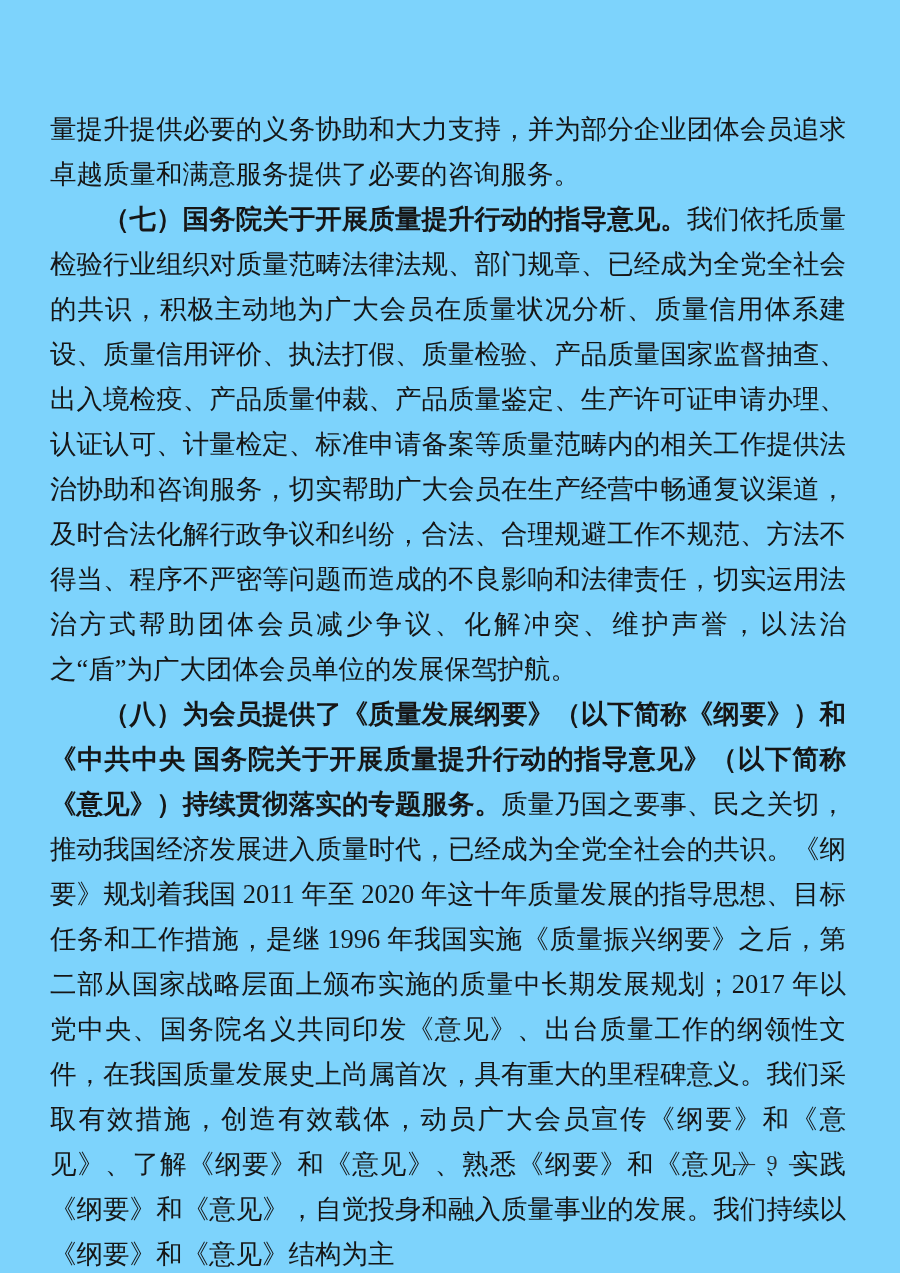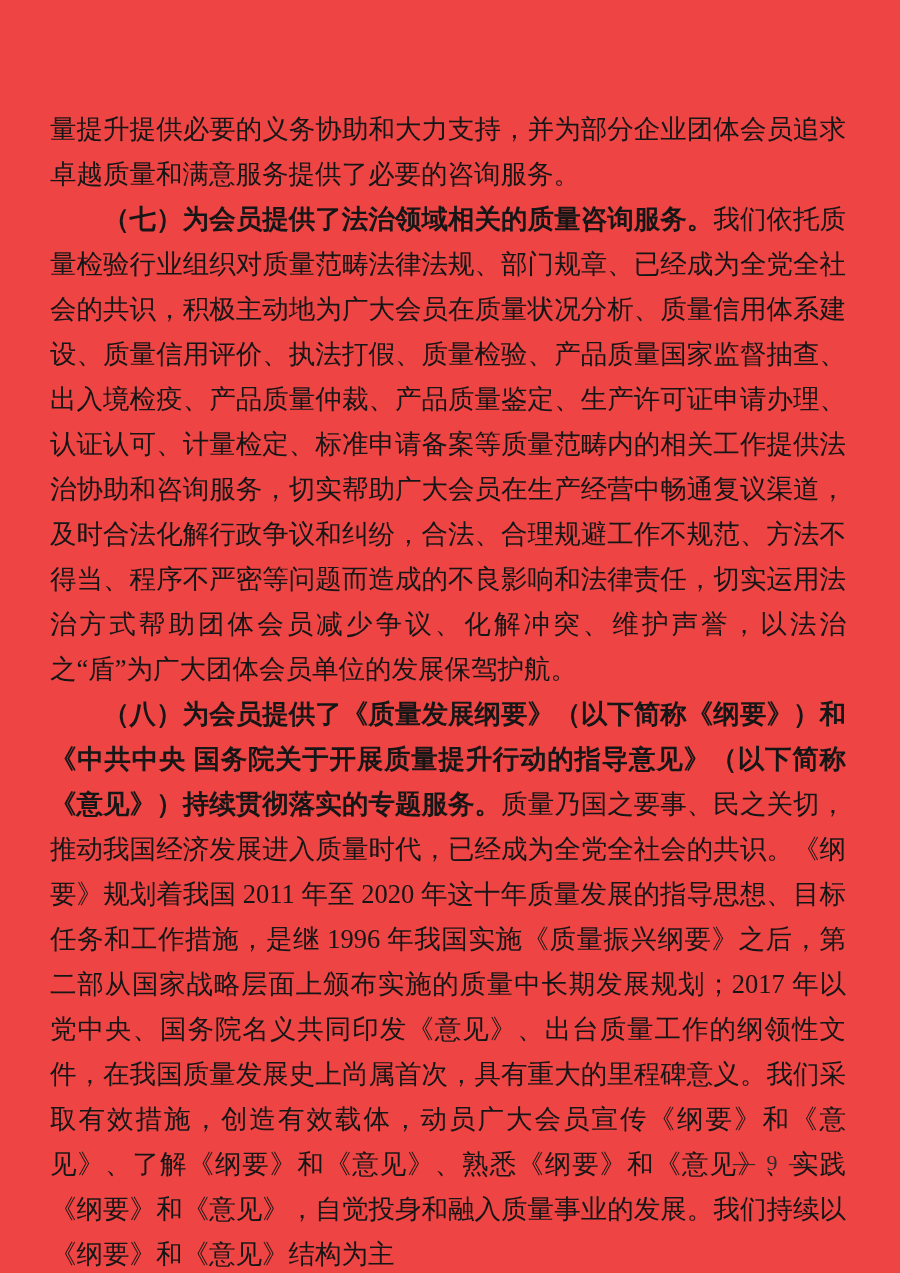--- a/index.html
+++ b/index.html
@@ -5,21 +5,21 @@
   html, body {
     margin: 0;
     padding: 0;
     background: #e8e8e8;
   }
   .page {
     position: relative;
     width: 900px;
     height: 1273px;
     margin: 0 auto;
-    background: #ef4444;
+    background: #7dd3fc;
     overflow: hidden;
     font-family: "Liberation Serif", "DejaVu Serif", serif;
     color: #161616;
   }
   .content {
     position: absolute;
     left: 50px;
     top: 107px;
     width: 796px;
   }
@@ -49,20 +49,20 @@
   }
 </style>
 </head>
 <body>
 
 <div class="page">
   <div class="content">
 
     <p class="para"><span class="lead"></span><span>量提升提供必要的义务协助和大力支持，并为部分企业团体会员追求卓越质量和满意服务提供了必要的咨询服务。</span></p>
 
-    <p class="para indent"><span class="lead">（七）为会员提供了法治领域相关的质量咨询服务。</span><span>我们依托质量检验行业组织对质量范畴法律法规、部门规章、已经成为全党全社会的共识，积极主动地为广大会员在质量状况分析、质量信用体系建设、质量信用评价、执法打假、质量检验、产品质量国家监督抽查、出入境检疫、产品质量仲裁、产品质量鉴定、生产许可证申请办理、认证认可、计量检定、标准申请备案等质量范畴内的相关工作提供法治协助和咨询服务，切实帮助广大会员在生产经营中畅通复议渠道，及时合法化解行政争议和纠纷，合法、合理规避工作不规范、方法不得当、程序不严密等问题而造成的不良影响和法律责任，切实运用法治方式帮助团体会员减少争议、化解冲突、维护声誉，以法治之“盾”为广大团体会员单位的发展保驾护航。</span></p>
+    <p class="para indent"><span class="lead">（七）国务院关于开展质量提升行动的指导意见。</span><span>我们依托质量检验行业组织对质量范畴法律法规、部门规章、已经成为全党全社会的共识，积极主动地为广大会员在质量状况分析、质量信用体系建设、质量信用评价、执法打假、质量检验、产品质量国家监督抽查、出入境检疫、产品质量仲裁、产品质量鉴定、生产许可证申请办理、认证认可、计量检定、标准申请备案等质量范畴内的相关工作提供法治协助和咨询服务，切实帮助广大会员在生产经营中畅通复议渠道，及时合法化解行政争议和纠纷，合法、合理规避工作不规范、方法不得当、程序不严密等问题而造成的不良影响和法律责任，切实运用法治方式帮助团体会员减少争议、化解冲突、维护声誉，以法治之“盾”为广大团体会员单位的发展保驾护航。</span></p>
 
     <p class="para indent"><span class="lead">（八）为会员提供了《质量发展纲要》（以下简称《纲要》）和《中共中央 国务院关于开展质量提升行动的指导意见》（以下简称《意见》）持续贯彻落实的专题服务。</span><span>质量乃国之要事、民之关切，推动我国经济发展进入质量时代，已经成为全党全社会的共识。《纲要》规划着我国 2011 年至 2020 年这十年质量发展的指导思想、目标任务和工作措施，是继 1996 年我国实施《质量振兴纲要》之后，第二部从国家战略层面上颁布实施的质量中长期发展规划；2017 年以党中央、国务院名义共同印发《意见》、出台质量工作的纲领性文件，在我国质量发展史上尚属首次，具有重大的里程碑意义。我们采取有效措施，创造有效载体，动员广大会员宣传《纲要》和《意见》、了解《纲要》和《意见》、熟悉《纲要》和《意见》、实践《纲要》和《意见》，自觉投身和融入质量事业的发展。我们持续以《纲要》和《意见》结构为主</span></p>
 
   </div>
 
   <div class="page-number">— 9 —</div>
 </div>
 
 </body></html>

